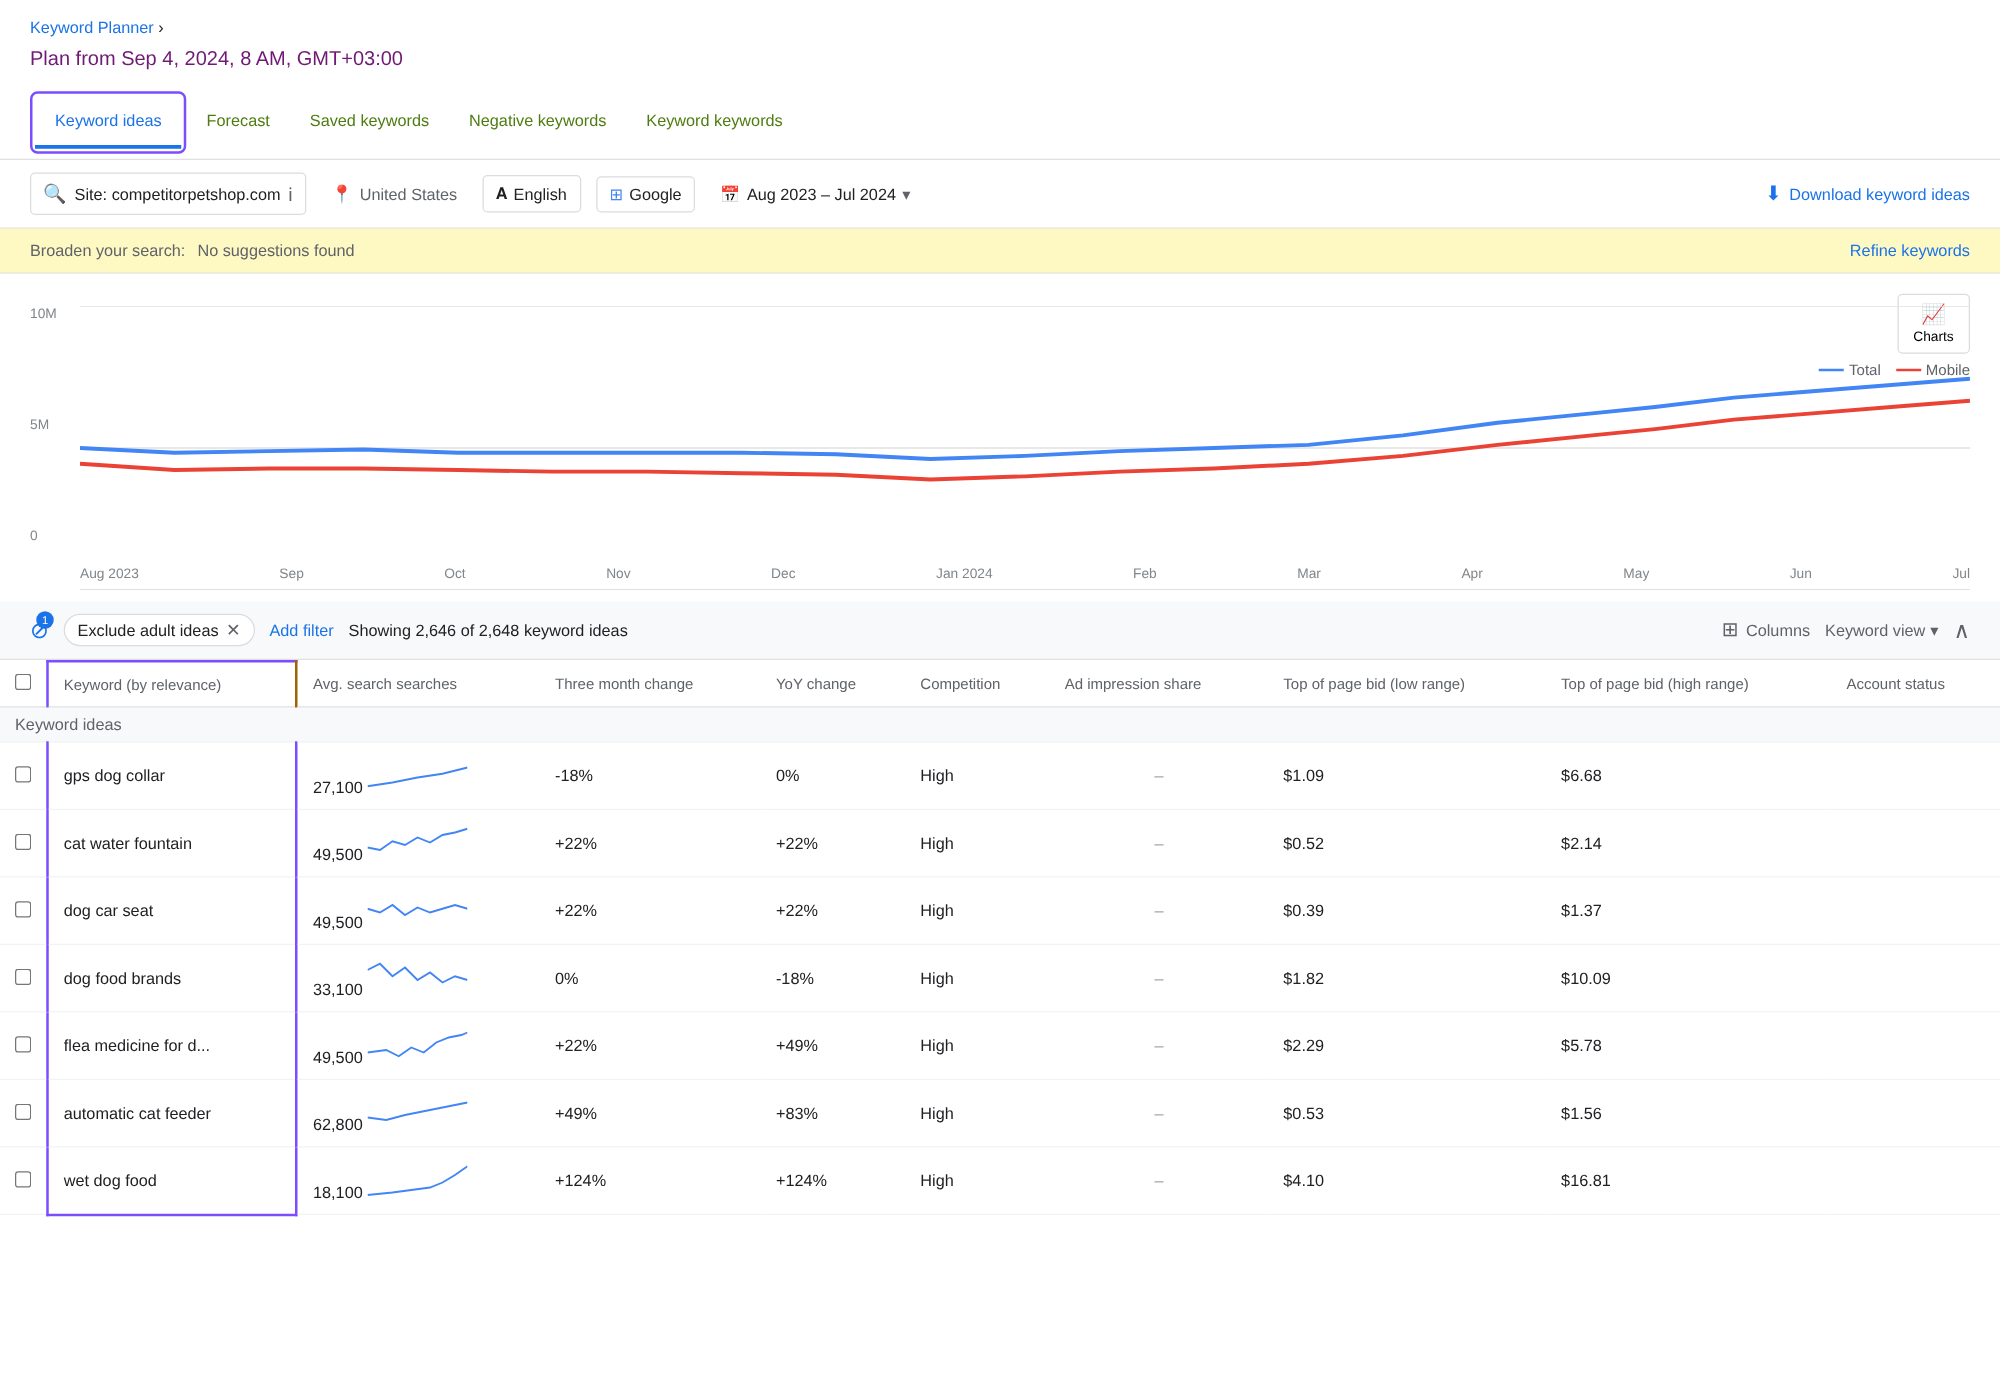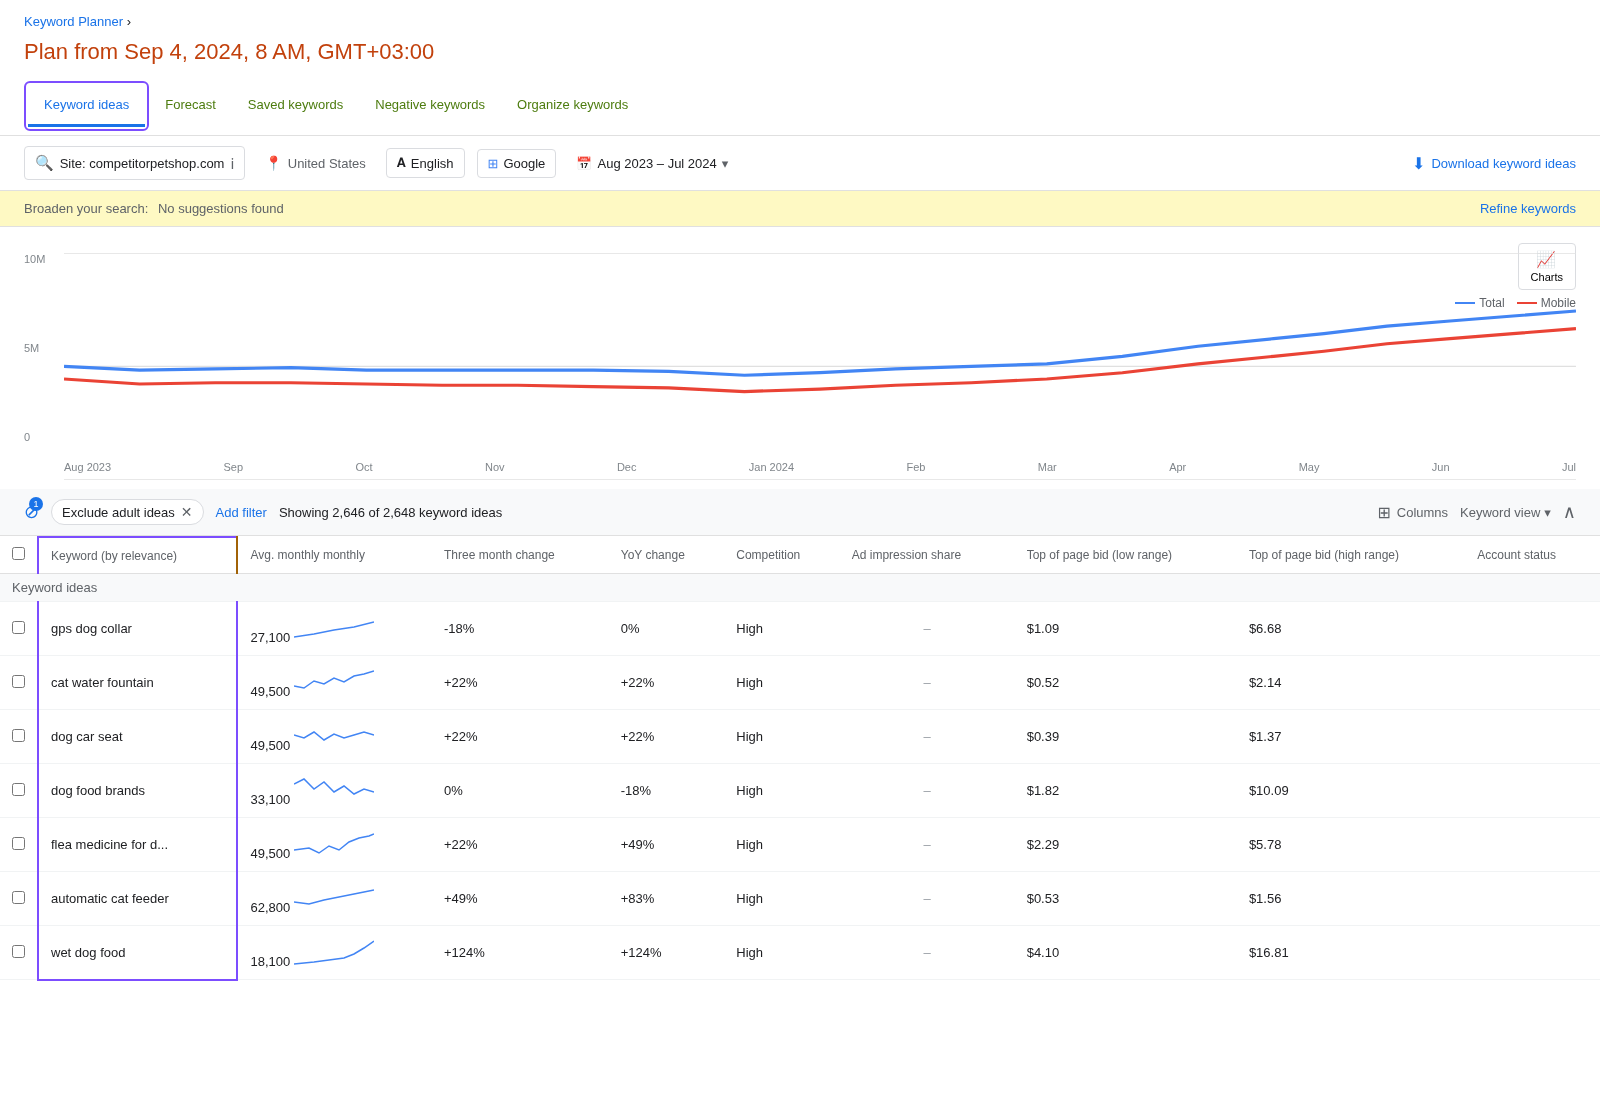--- a/index.html
+++ b/index.html
@@ -5,21 +5,21 @@
     * { box-sizing: border-box; margin: 0; padding: 0; }
     body { font-family: Arial, sans-serif; font-size: 13px; background: #f8f9fa; color: #202124; }
 
     .page-wrapper { background: #fff; min-height: 1110px; padding: 0; }
 
     
     .breadcrumb { padding: 14px 24px 4px; font-size: 13px; }
     .breadcrumb a { color: #1a73e8; text-decoration: none; }
 
     
-    .page-title { padding: 6px 24px 12px; font-size: 22px; font-weight: 400; color: #c2410c; }
+    .page-title { padding: 6px 24px 12px; font-size: 16px; font-weight: 400; color: #701a75; }
 
     
     .filter-bar { display: flex; align-items: center; padding: 10px 24px; gap: 12px; border-bottom: 1px solid #e0e0e0; background: #fff; }
     .search-box { display: flex; align-items: center; border: 1px solid #dadce0; border-radius: 4px; padding: 6px 10px; gap: 6px; font-size: 13px; min-width: 220px; }
     .search-box .search-icon { color: #5f6368; font-size: 15px; }
     .filter-pill { display: flex; align-items: center; gap: 5px; color: #5f6368; font-size: 13px; cursor: pointer; padding: 4px 8px; }
     .lang-pill { border: 1px solid #dadce0; border-radius: 4px; padding: 6px 10px; display: flex; align-items: center; gap: 5px; cursor: pointer; }
     .google-pill { border: 1px solid #dadce0; border-radius: 4px; padding: 6px 10px; display: flex; align-items: center; gap: 5px; cursor: pointer; }
     .date-pill { display: flex; align-items: center; gap: 5px; padding: 4px 8px; cursor: pointer; }
     .download-btn { margin-left: auto; display: flex; align-items: center; gap: 6px; color: #1a73e8; font-size: 13px; cursor: pointer; font-weight: 500; }
@@ -89,21 +89,21 @@
 
   <div class="page-title">Plan from Sep 4, 2024, 8 AM, GMT+03:00</div>
 
   <div class="tabs-row">
     <div class="active-tab-wrapper">
       <button class="tab-btn active-tab">Keyword ideas</button>
     </div>
     <button class="tab-btn">Forecast</button>
     <button class="tab-btn">Saved keywords</button>
     <button class="tab-btn">Negative keywords</button>
-    <button class="tab-btn">Organize keywords</button>
+    <button class="tab-btn">Keyword keywords</button>
   </div>
 
   <div class="filter-bar">
     <div class="search-box">
       <span class="search-icon">🔍</span>
       <span>Site: competitorpetshop.com</span>
       <span style="color:#5f6368; margin-left:auto; font-size:15px;">ℹ</span>
     </div>
 
     <div class="filter-pill">
@@ -221,21 +221,21 @@
   </div>
 
   <div class="table-wrapper">
     <table>
       <thead>
         <tr>
           <th class="checkbox-col">
             <input type="checkbox" style="">
           </th>
           <th class="kw-header-highlight">Keyword (by relevance)</th>
-          <th>Avg. monthly monthly</th>
+          <th>Avg. search searches</th>
           <th>Three month change</th>
           <th>YoY change</th>
           <th>Competition</th>
           <th>Ad impression share</th>
           <th>Top of page bid (low range)</th>
           <th>Top of page bid (high range)</th>
           <th>Account status</th>
         </tr>
       </thead>
       <tbody>

